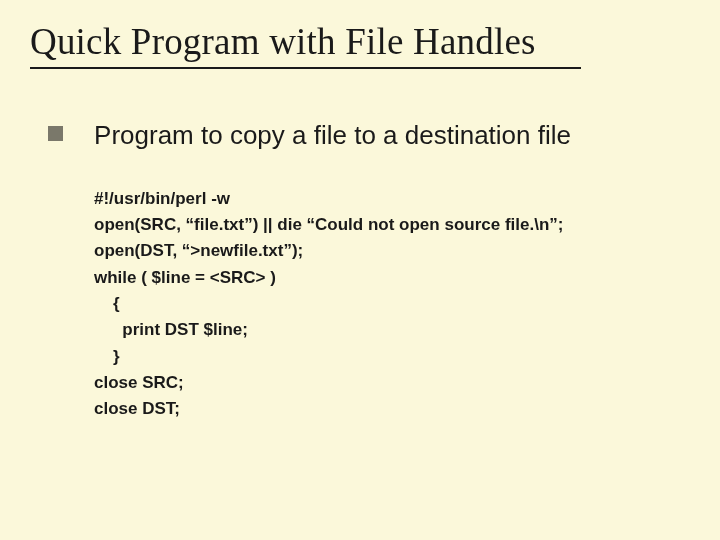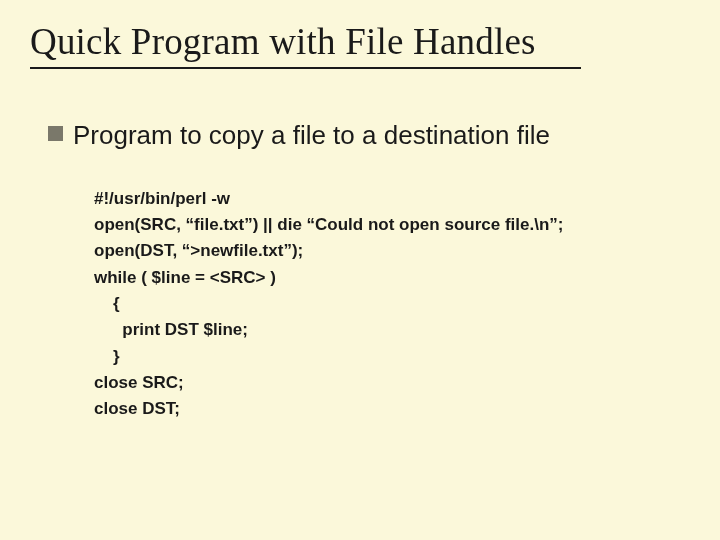--- a/index.html
+++ b/index.html
@@ -26,20 +26,21 @@
   }
   .rule {
     height: 2px;
     background: #1a1a1a;
     margin: 0 -10px 50px -10px;
   }
   .bullet-row {
     display: flex;
     align-items: flex-start;
     margin-bottom: 34px;
+    justify-content: space-between;
   }
   .bullet {
     width: 15px;
     height: 15px;
     background: #7a786a;
     margin: 7px 10px 0 8px;
     flex: 0 0 auto;
   }
   .bullet-text {
     font-family: Arial, Helvetica, sans-serif;

